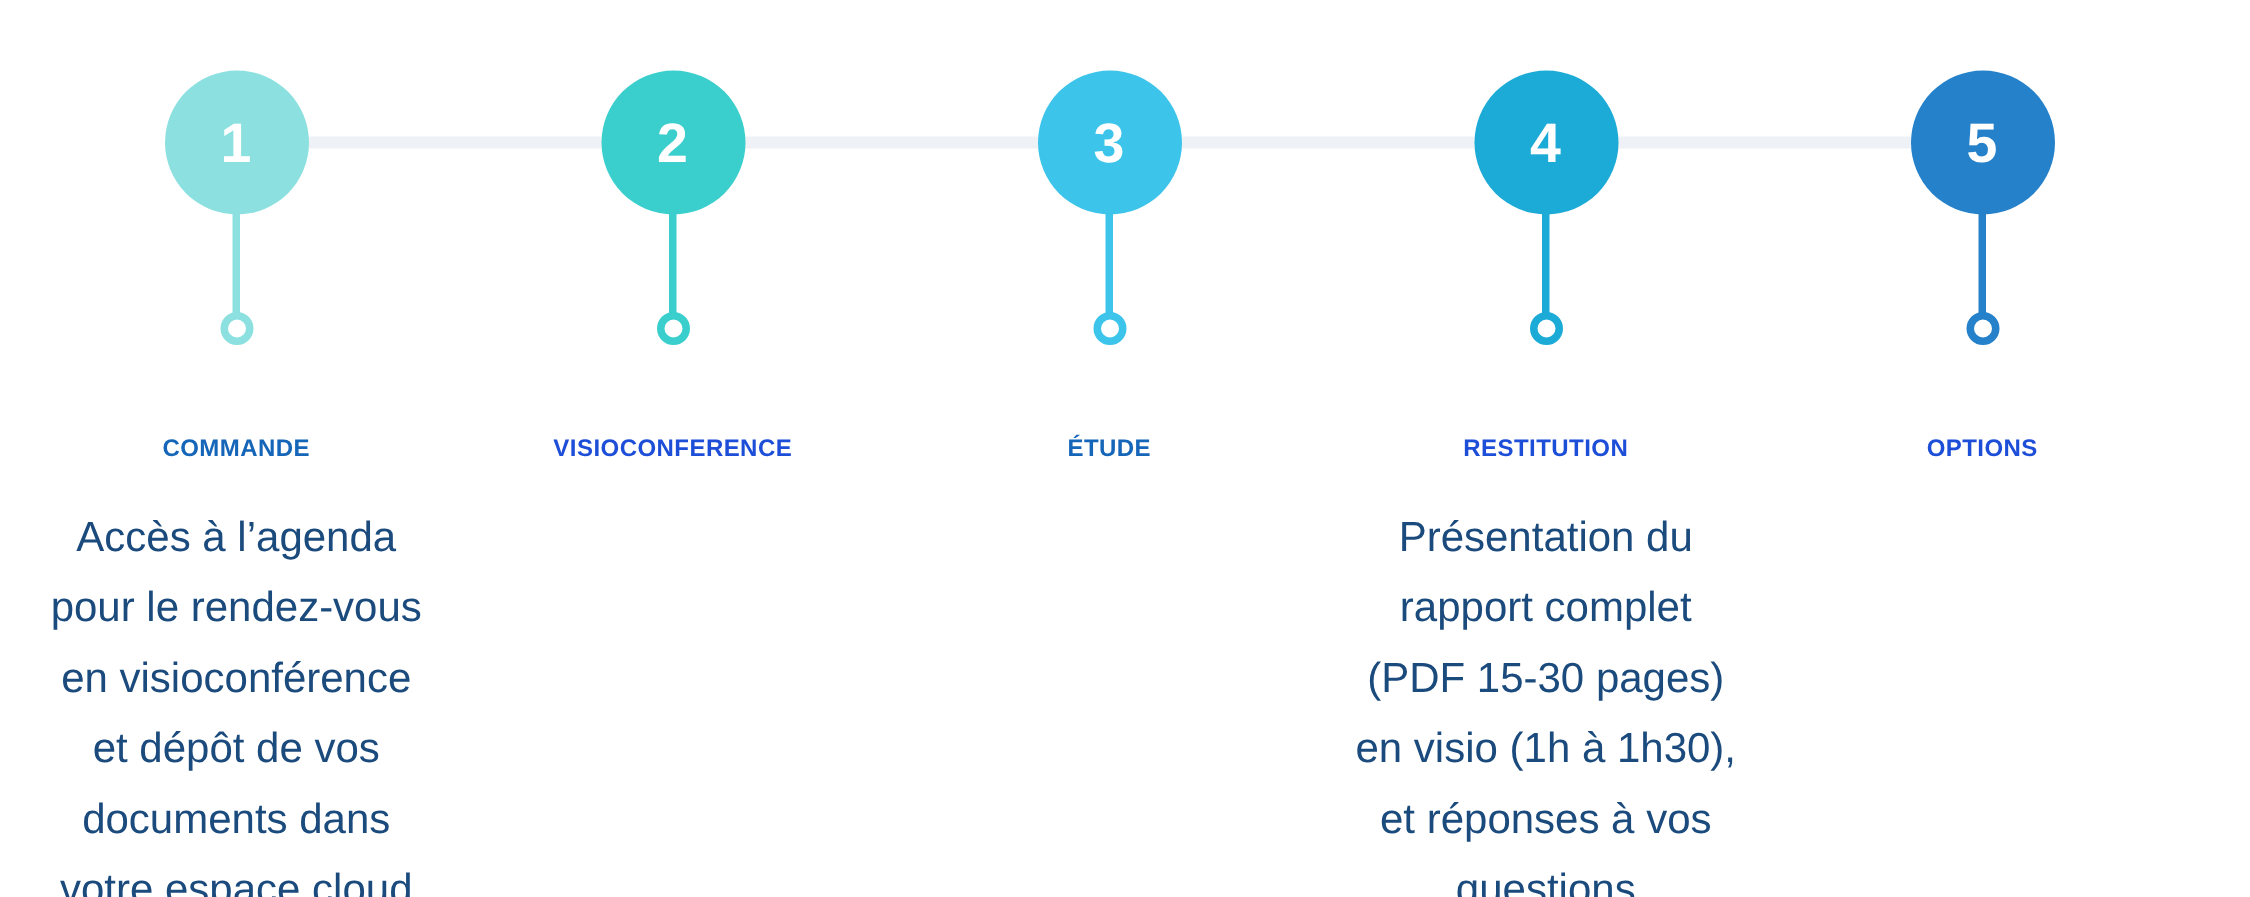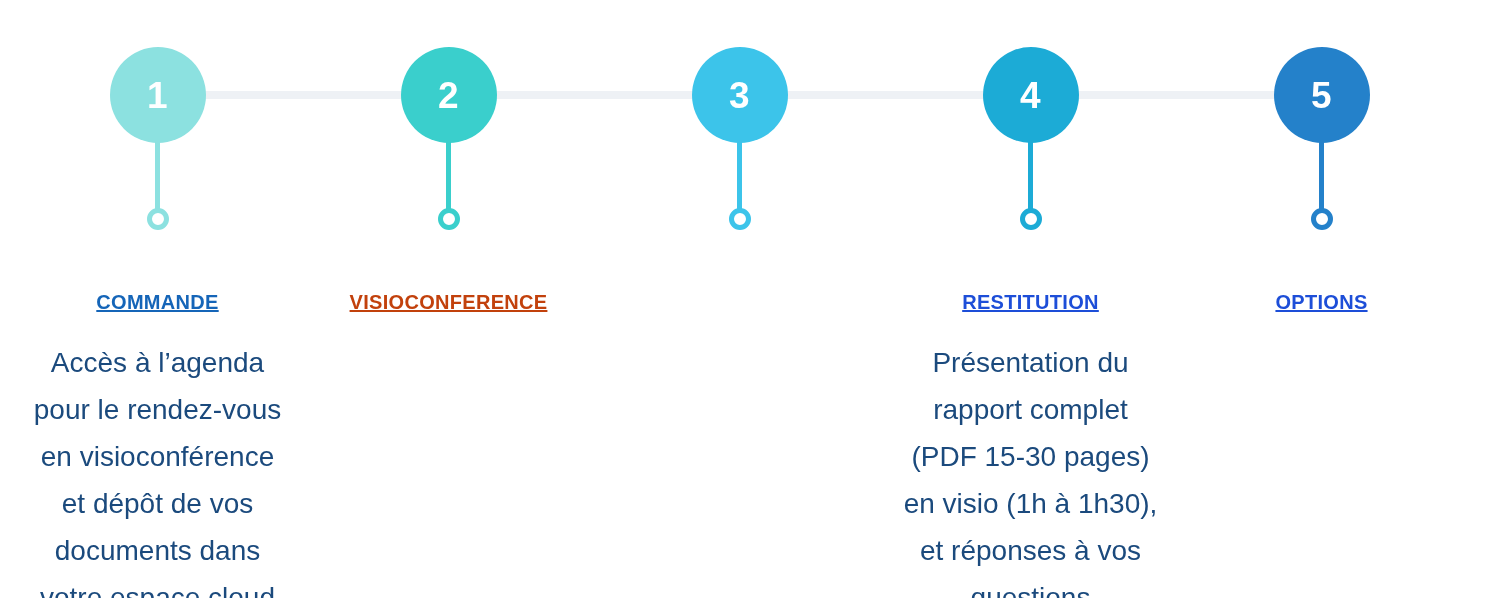--- a/index.html
+++ b/index.html
@@ -97,26 +97,25 @@
     position: absolute;
     top: 290px;
     left: 0;
     width: 291px;
     text-align: center;
     box-sizing: border-box;
     padding: 0 8px;
   }
   .caption-title {
     color: #1565b8;
-    font-size: 20px;
+    font-size: 16px;
     font-weight: bold;
     letter-spacing: 0.3px;
     line-height: 1.2;
     margin: 0 0 25px 0;
-    text-decoration: underline;
   }
   .caption-body {
     color: #1b4a7d;
     font-size: 28px;
     font-weight: normal;
     line-height: 1.68;
     margin: 0;
     white-space: pre-line;
   }
 </style>
@@ -144,31 +143,32 @@
     </div>
   </div>
 
   <div class="step" style="left:303px">
     <div class="disc" style="background: rgb(58, 207, 204);">
       <span class="disc-num">2</span>
     </div>
     <div class="stem" style="background: rgb(58, 207, 204);"></div>
     <div class="ring" style="border-color: rgb(58, 207, 204);"></div>
     <div class="caption">
-      <div class="caption-title" style="color: #c2410c;">VISIOCONFERENCE</div>
+      <div class="caption-title" style="color: #1d4ed8;">VISIOCONFERENCE</div>
     </div>
   </div>
 
   <div class="step" style="left:594px">
     <div class="disc" style="background: rgb(60, 196, 234);">
       <span class="disc-num">3</span>
     </div>
     <div class="stem" style="background: rgb(60, 196, 234);"></div>
     <div class="ring" style="border-color: rgb(60, 196, 234);"></div>
     <div class="caption">
+      <div class="caption-title" style="color: rgb(21, 101, 184);">ÉTUDE</div>
     </div>
   </div>
 
   <div class="step" style="left:885px">
     <div class="disc" style="background: rgb(28, 171, 214);">
       <span class="disc-num">4</span>
     </div>
     <div class="stem" style="background: rgb(28, 171, 214);"></div>
     <div class="ring" style="border-color: rgb(28, 171, 214);"></div>
     <div class="caption">

